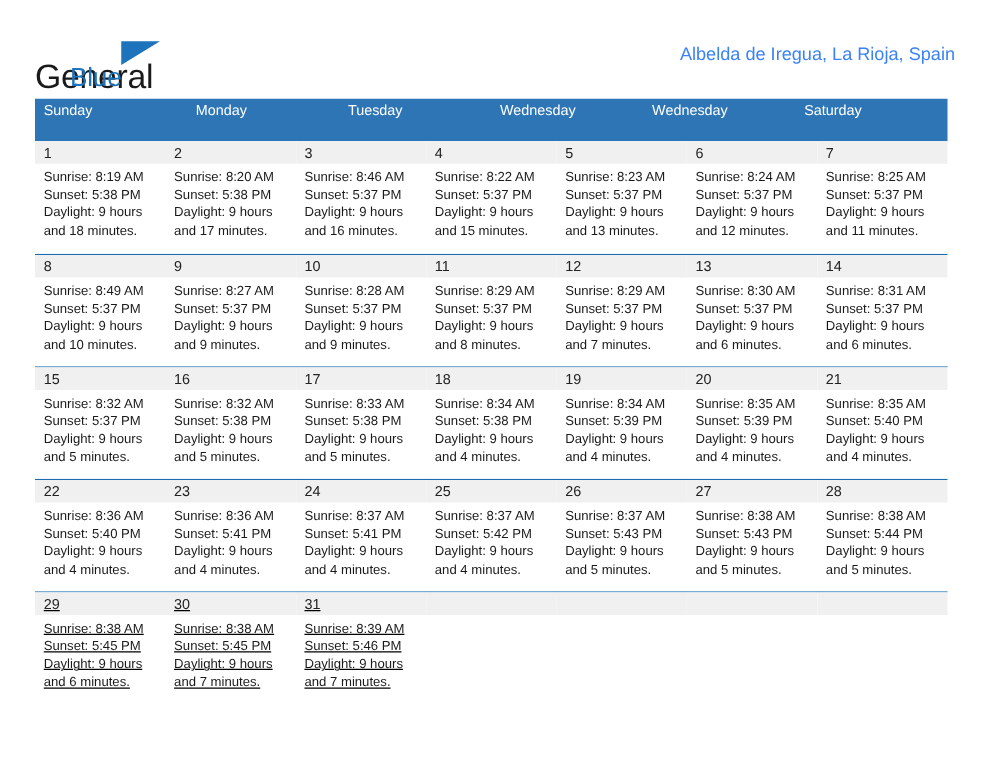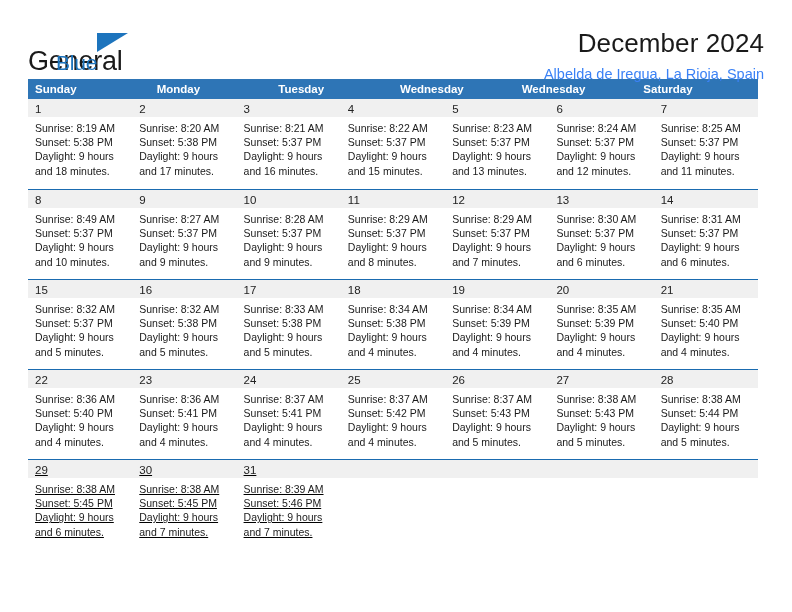--- a/index.html
+++ b/index.html
@@ -76,22 +76,21 @@
   }
 
   
   .calendar {
     width: 730px;
     margin-top: 7px;
   }
   .weekdays {
     display: flex;
     background: #2e75b6;
-    height: 20px;
-    font-weight: bold;
+    height: 34px;
   }
   .weekday {
     flex: 1 1 0;
     color: #ffffff;
     font-size: 11.5px;
     line-height: 21px;
     padding-left: 7px;
     white-space: nowrap;
   }
 
@@ -135,21 +134,20 @@
 
 <div class="page">
 
   <div class="header">
     <div class="brand">
       <span class="brand-general">General</span>
       <span class="brand-triangle"></span>
       <span class="brand-blue">Blue</span>
     </div>
     <div class="title-block">
-      <div class="cal-title">December 2024</div>
       <div class="cal-subtitle">Albelda de Iregua, La Rioja, Spain</div>
     </div>
   </div>
 
   <div class="calendar">
     <div class="weekdays">
       <div class="weekday">Sunday</div>
       <div class="weekday">Monday</div>
       <div class="weekday">Tuesday</div>
       <div class="weekday">Wednesday</div>
@@ -178,21 +176,21 @@
       <div class="day-line">Sunset: 5:38 PM</div>
       <div class="day-line">Daylight: 9 hours</div>
       <div class="day-line">and 17 minutes.</div>
     </div>
   </div>
           <div class="day">
     <div class="day-num-band">
       <span class="day-num">3</span>
     </div>
     <div class="day-body">
-      <div class="day-line">Sunrise: 8:21 AM</div>
+      <div class="day-line">Sunrise: 8:46 AM</div>
       <div class="day-line">Sunset: 5:37 PM</div>
       <div class="day-line">Daylight: 9 hours</div>
       <div class="day-line">and 16 minutes.</div>
     </div>
   </div>
           <div class="day">
     <div class="day-num-band">
       <span class="day-num">4</span>
     </div>
     <div class="day-body">

